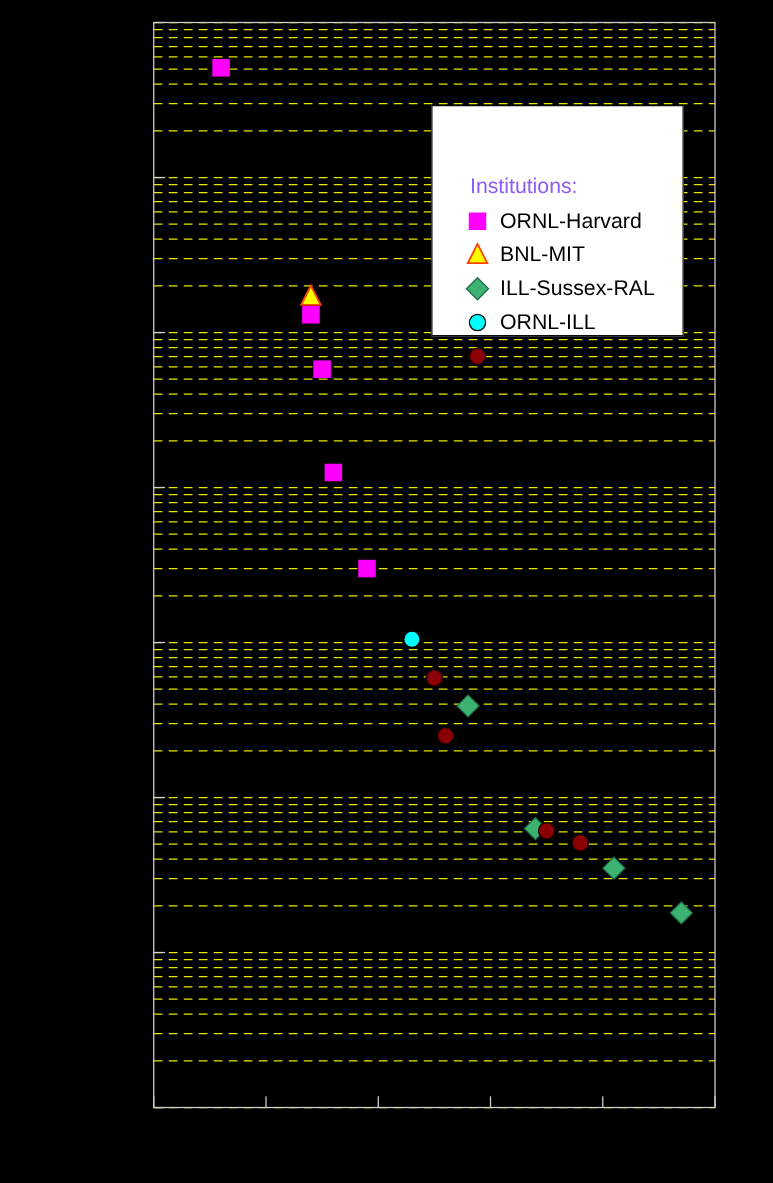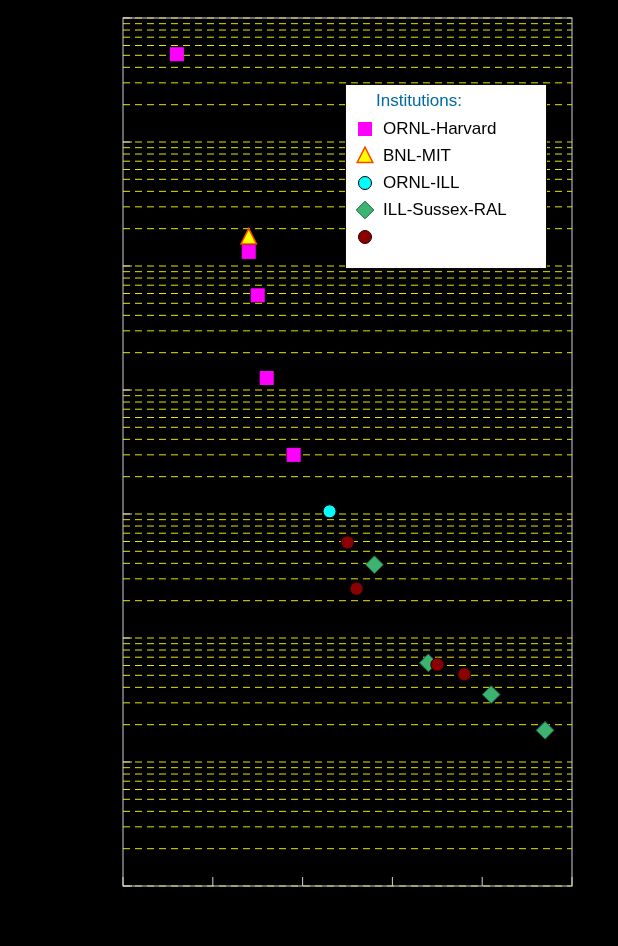--- a/index.html
+++ b/index.html
@@ -29,27 +29,28 @@
     background: #ffffff;
     border: 1px solid #0a0a0a;
     box-sizing: border-box;
     padding-top: 3px;
   }
   .legend-title {
     display: block;
     padding: 3px 0 4px 30px;
     font-size: 17px;
     line-height: 20px;
-    color: #0369a1;
+    color: #8b5cf6;
+    margin-top: 48px;
   }
   .legend-item {
     display: flex;
     align-items: center;
     height: 27px;
-    padding-left: 9px;
+    padding-left: 26px;
     font-size: 17px;
     color: #000000;
     white-space: nowrap;
   }
   .legend-item svg {
     flex: 0 0 auto;
     margin-right: 8px;
   }
 </style>
 </head>
@@ -170,29 +171,29 @@
           <span>ORNL-Harvard</span>
         </div>
         <div class="legend-item">
           <svg width="20" height="20">
             <polygon points="10,1.1600000000000001 2.2,16.5 17.8,16.5" fill="#ffff00" stroke="#ff4500" stroke-width="1.5"></polygon>
           </svg>
           <span>BNL-MIT</span>
         </div>
         <div class="legend-item">
           <svg width="20" height="20">
+            <polygon points="10,1.1600000000000001 18.84,10 10,18.84 1.1600000000000001,10" fill="#3cb371" stroke="#1e6b47" stroke-width="1"></polygon>
+          </svg>
+          <span>ILL-Sussex-RAL</span>
+        </div>
+        <div class="legend-item">
+          <svg width="20" height="20">
             <circle cx="10" cy="10" r="6.5" fill="#00ffff" stroke="#000000" stroke-width="1"></circle>
           </svg>
           <span>ORNL-ILL</span>
-        </div>
-        <div class="legend-item">
-          <svg width="20" height="20">
-            <polygon points="10,1.1600000000000001 18.84,10 10,18.84 1.1600000000000001,10" fill="#3cb371" stroke="#1e6b47" stroke-width="1"></polygon>
-          </svg>
-          <span>ILL-Sussex-RAL</span>
         </div>
         <div class="legend-item">
           <svg width="20" height="20">
             <circle cx="10" cy="10" r="6.5" fill="#8b0000" stroke="#1a0000" stroke-width="1"></circle>
           </svg>
         </div>
       </div>
   </div>
 </div>
 

